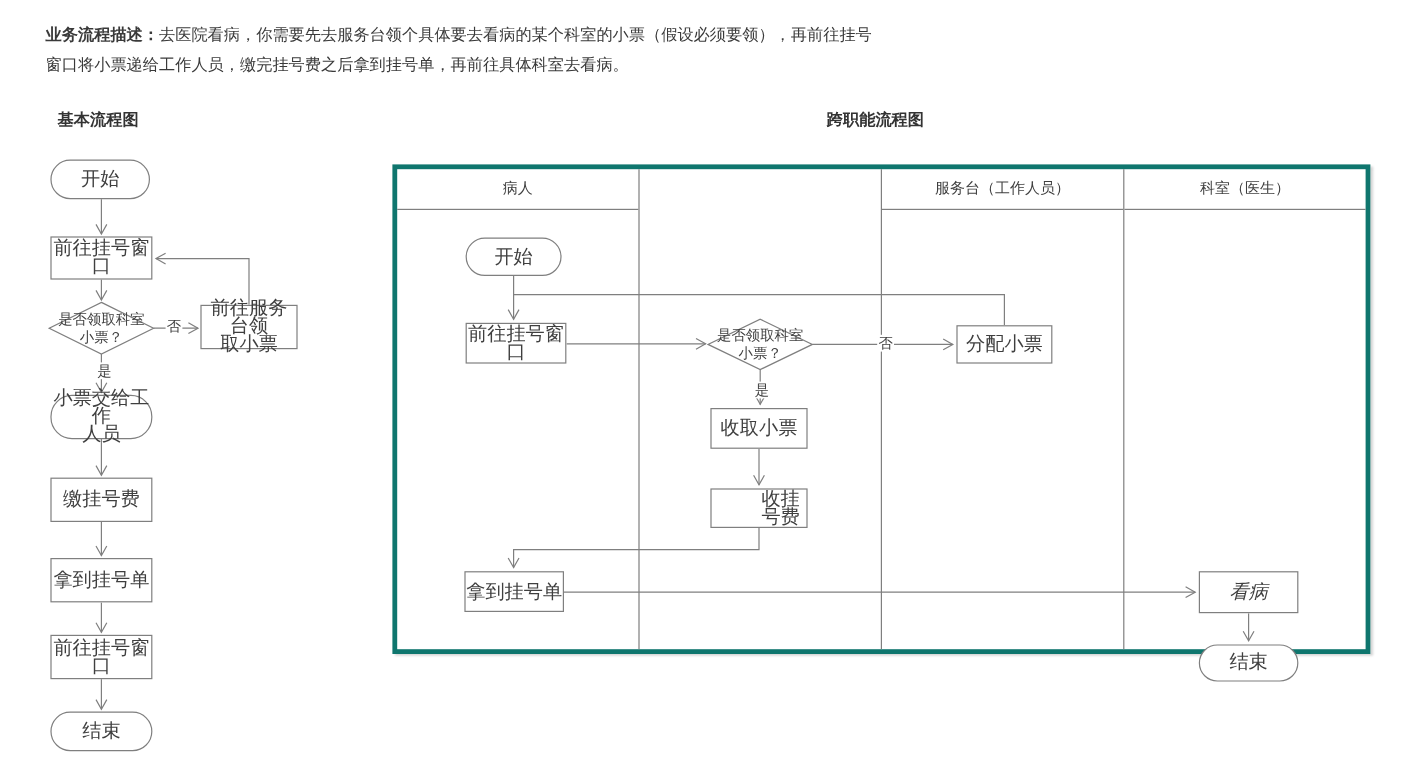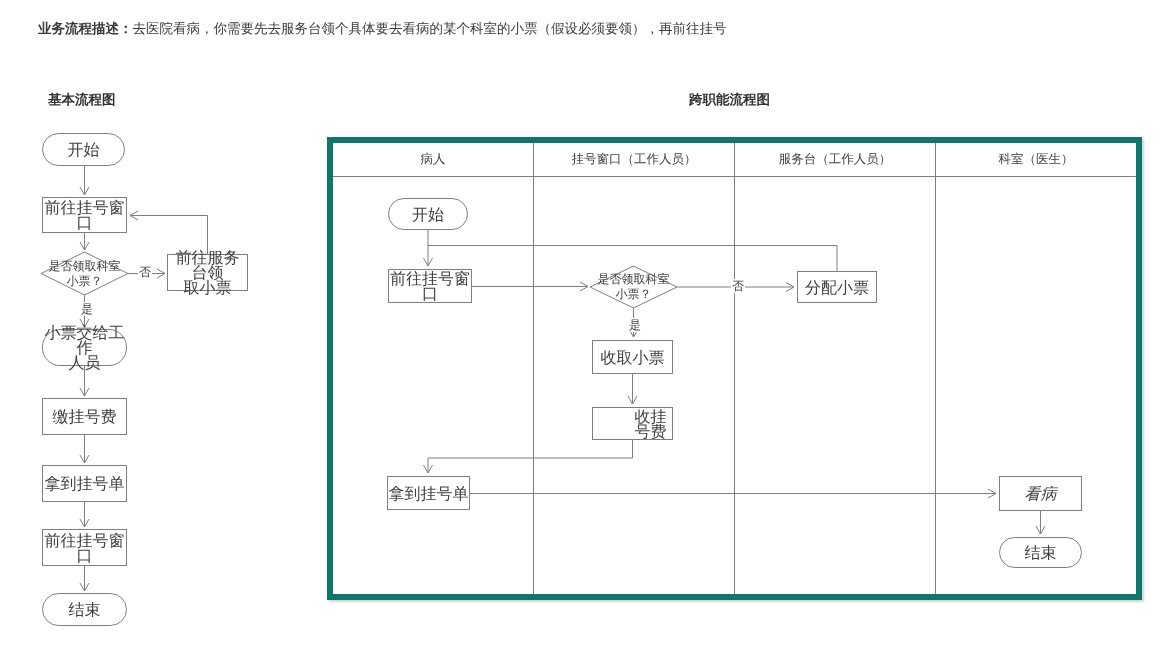--- a/index.html
+++ b/index.html
@@ -18,51 +18,51 @@
   .terminator{border-radius:17px;}
   .diamond-label{
     position:absolute;display:flex;align-items:center;justify-content:center;text-align:center;
     font-size:12px;line-height:15px;color:#3f3f3f;white-space:pre-line;z-index:2;
   }
   .edge-label{
     position:absolute;font-size:12px;line-height:14px;color:#3f3f3f;background:#fff;
     padding:0 1px;z-index:3;
   }
   .lane-table{
-    position:absolute;left:327px;top:137px;width:815px;height:463px;box-sizing:border-box;
-    border:6px solid #0f766e;box-shadow:2px 2px 2px rgba(0,0,0,0.18);display:flex;z-index:0;background:#fff;
+    position:absolute;left:327px;top:137px;width:815px;height:408px;box-sizing:border-box;
+    border:4px solid #0f766e;box-shadow:2px 2px 2px rgba(0,0,0,0.18);display:flex;z-index:0;background:#fff;
   }
   .lane{flex:1 1 0;display:flex;flex-direction:column;border-right:1px solid #7f7f7f;}
   .lane:last-child{border-right:none;}
   .lane-header{
     height:33px;border-bottom:1px solid #7f7f7f;display:flex;align-items:center;justify-content:center;
     font-size:12.5px;color:#3f3f3f;
   }
   .lane-body{flex:1;}
   .edges{position:absolute;left:0;top:0;width:1168px;height:653px;z-index:1;pointer-events:none;}
 </style>
 </head>
 <body>
 
 <div class="canvas">
 
   <div class="desc">
     <div><b>业务流程描述：</b><span>去医院看病，你需要先去服务台领个具体要去看病的某个科室的小票（假设必须要领），再前往挂号</span></div>
+    <div>窗口将小票递给工作人员，缴完挂号费之后拿到挂号单，再前往具体科室去看病。</div>
   </div>
 
   <div class="fc-title" style="left:48px;top:91px;">基本流程图</div>
   <div class="fc-title" style="left:689px;top:91px;">跨职能流程图</div>
 
   <div class="lane-table">
     <div class="lane">
       <div class="lane-header">病人</div>
       <div class="lane-body"></div>
     </div>
     <div class="lane">
-      <div class="lane-header">挂号窗口（工作人员）</div>
       <div class="lane-body"></div>
     </div>
     <div class="lane">
       <div class="lane-header">服务台（工作人员）</div>
       <div class="lane-body"></div>
     </div>
     <div class="lane">
       <div class="lane-header">科室（医生）</div>
       <div class="lane-body"></div>
     </div>

